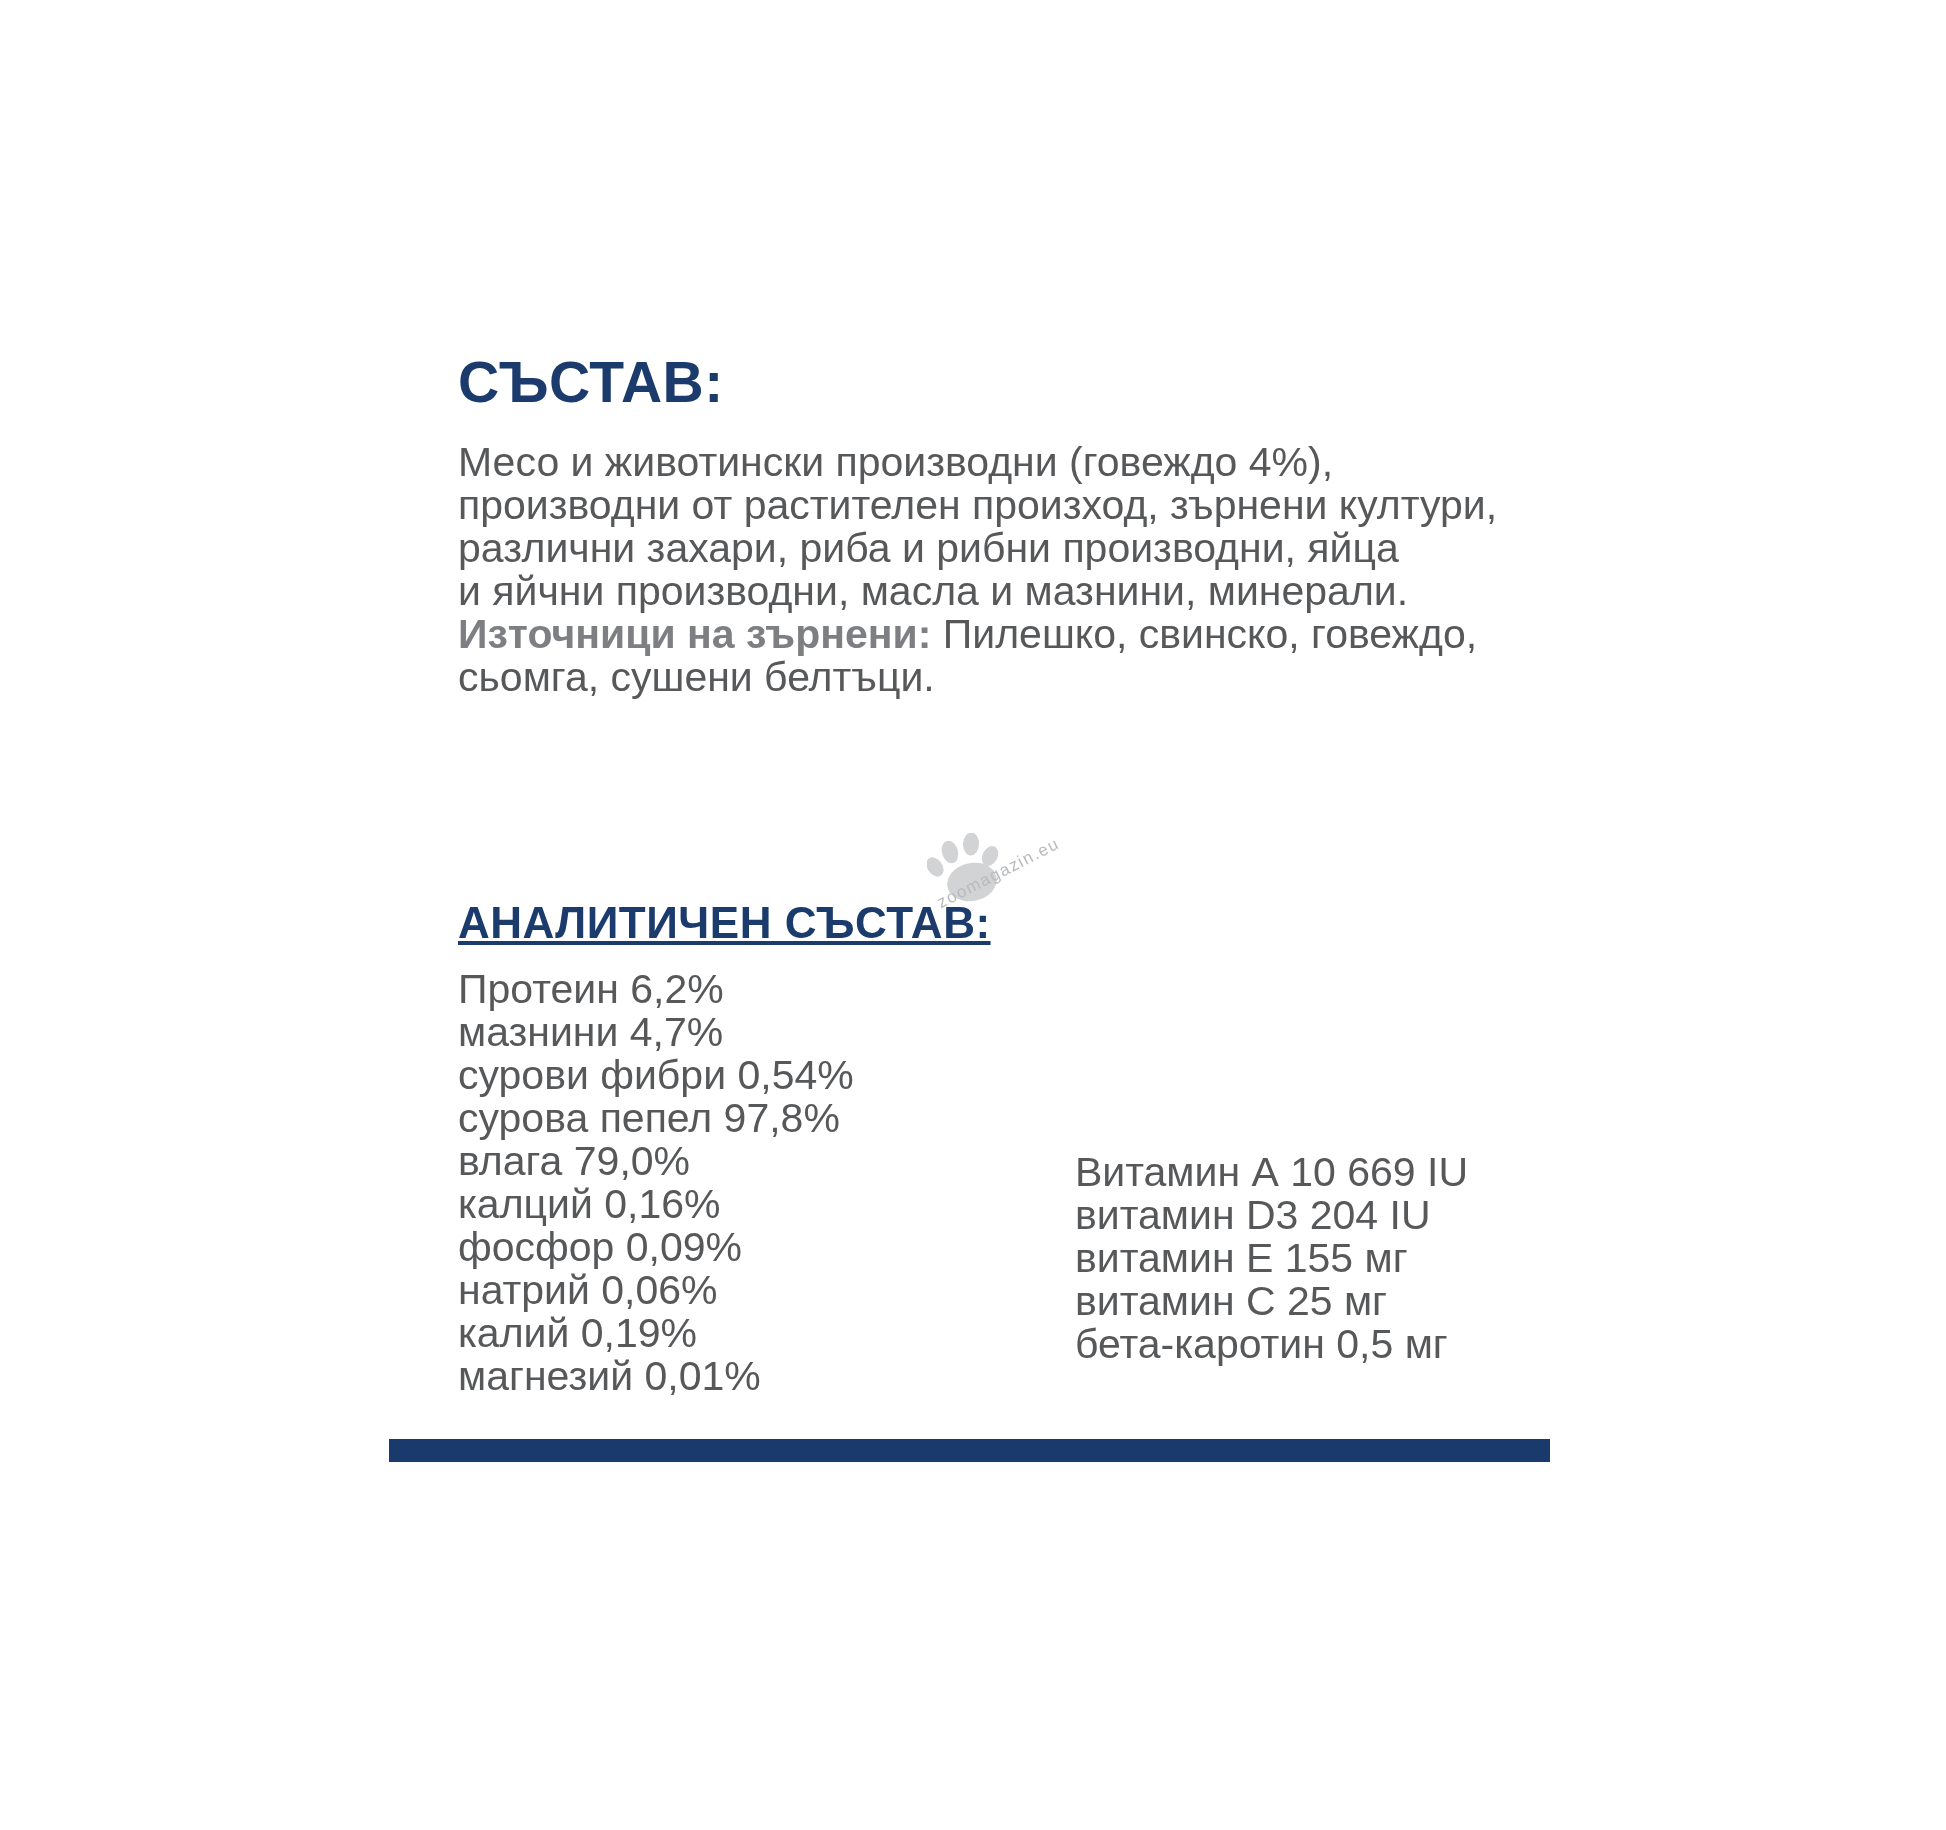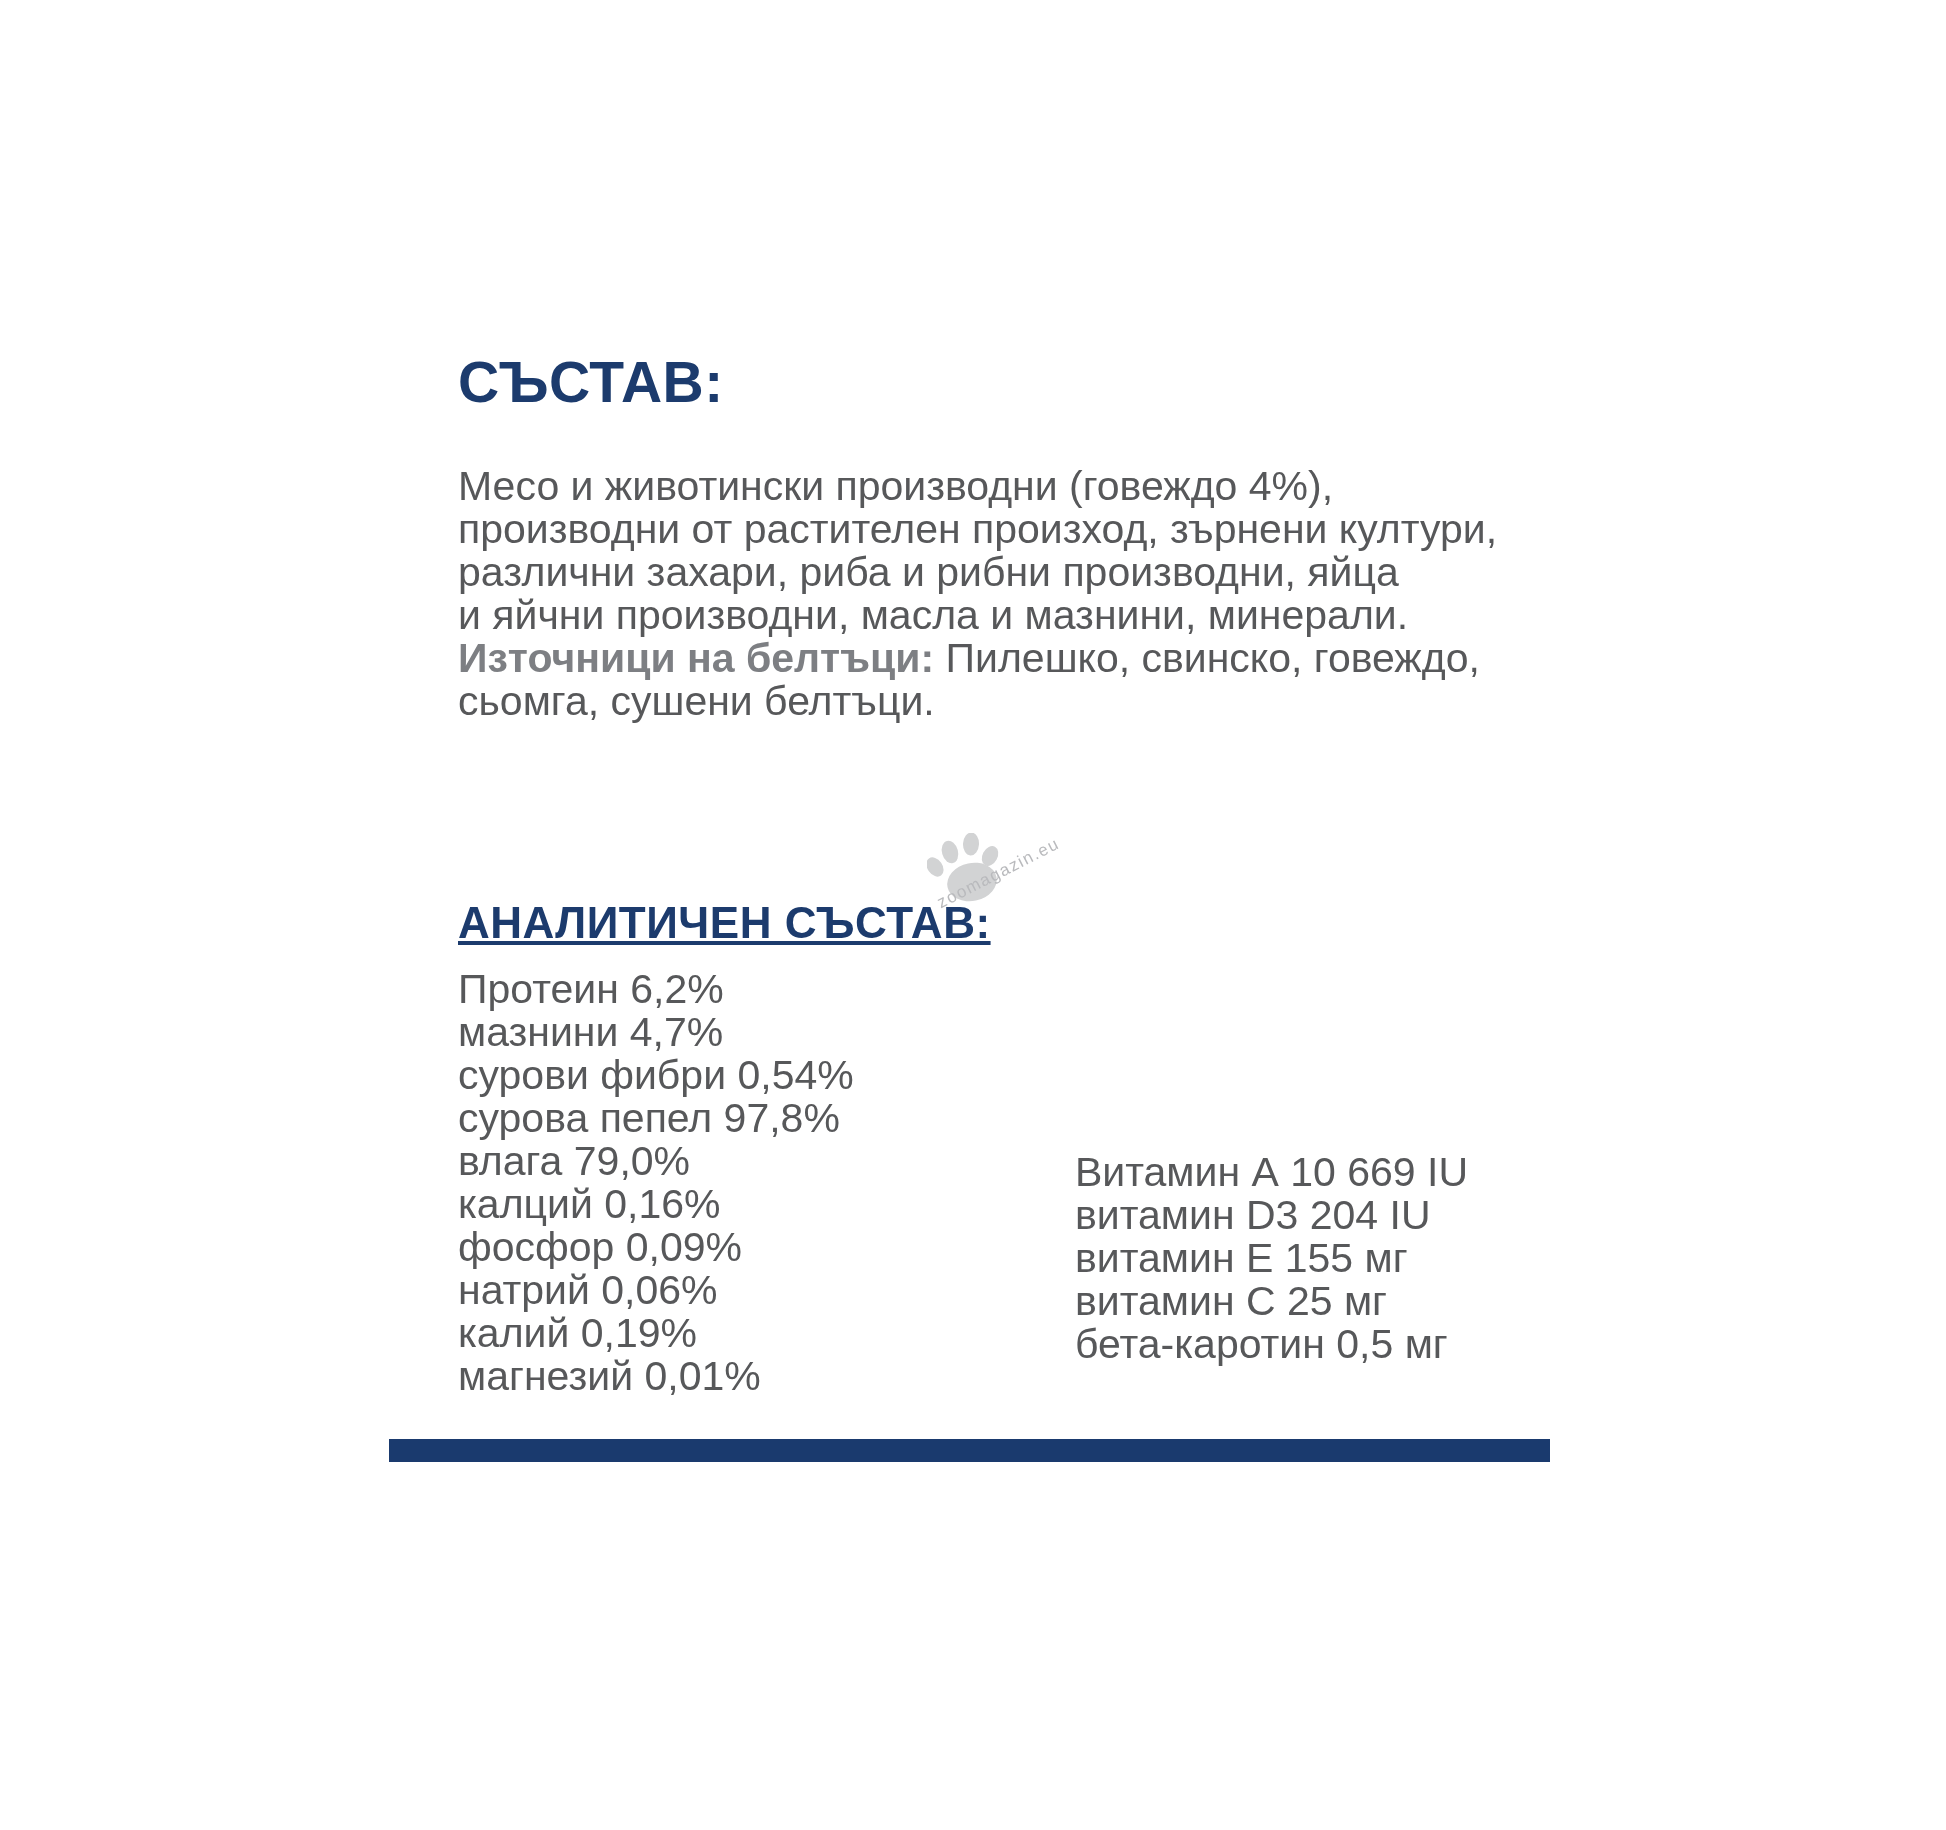--- a/index.html
+++ b/index.html
@@ -31,21 +31,21 @@
   #analytical-heading  { top: 893px; font-size: 44px; text-decoration: underline; }
 
   .body-text {
     position: absolute;
     left: 458px;
     font-size: 41px;
     line-height: 43px;
     color: #57585a;
     white-space: nowrap;
   }
-  #composition-paragraph { top: 441px; margin-top: 24px; }
+  #composition-paragraph { top: 441px; }
   .bold-gray {
     font-weight: 700;
     color: #7d7f83;
   }
 
   #nutrient-list { top: 968px; }
   #per-kg-block {
     position: absolute;
     left: 1075px;
     top: 1151px;
@@ -87,21 +87,21 @@
 
 <div id="page">
 
   <h1 id="composition-heading" class="section-heading">СЪСТАВ:</h1>
 
   <div id="composition-paragraph" class="body-text">
     <div class="line">Месо и животински производни (говеждо 4%),</div>
     <div class="line">производни от растителен произход, зърнени култури,</div>
     <div class="line">различни захари, риба и рибни производни, яйца</div>
     <div class="line">и яйчни производни, масла и мазнини, минерали.</div>
-    <div class="line"><span class="bold-gray">Източници на белтъци:</span><span> Пилешко, свинско, говеждо,</span></div>
+    <div class="line"><span class="bold-gray">Източници на зърнени:</span><span> Пилешко, свинско, говеждо,</span></div>
     <div class="line">сьомга, сушени белтъци.</div>
   </div>
 
   <div id="watermark">
     <svg width="90" height="75" viewBox="0 0 90 75" xmlns="http://www.w3.org/2000/svg">
       <g fill="#d2d3d4">
         <ellipse cx="8" cy="34" rx="7.5" ry="10.5" transform="rotate(-35 8 34)"></ellipse>
         <ellipse cx="23" cy="19" rx="8" ry="11.5" transform="rotate(-15 23 19)"></ellipse>
         <ellipse cx="44" cy="11" rx="8" ry="11.5" transform="rotate(3 44 11)"></ellipse>
         <ellipse cx="63" cy="23" rx="7.5" ry="10.5" transform="rotate(28 63 23)"></ellipse>

